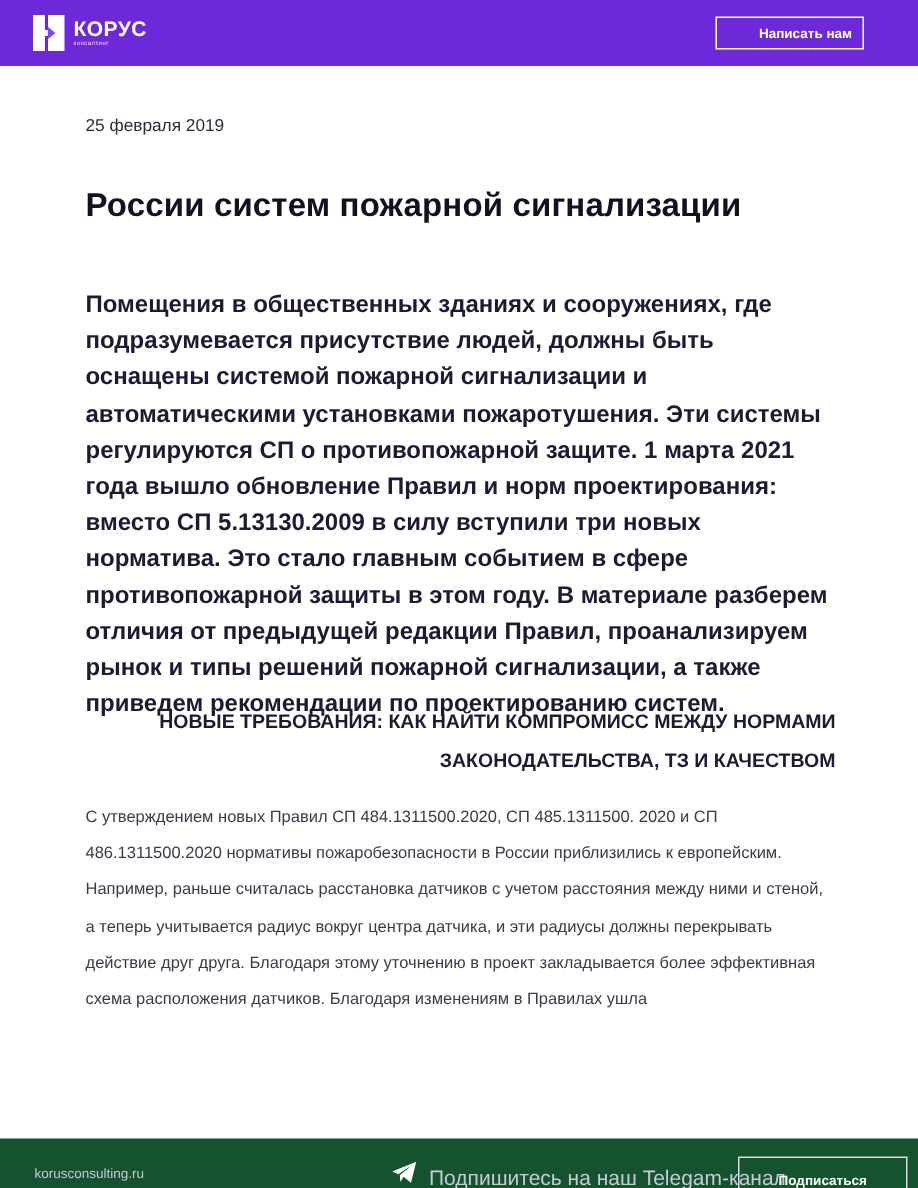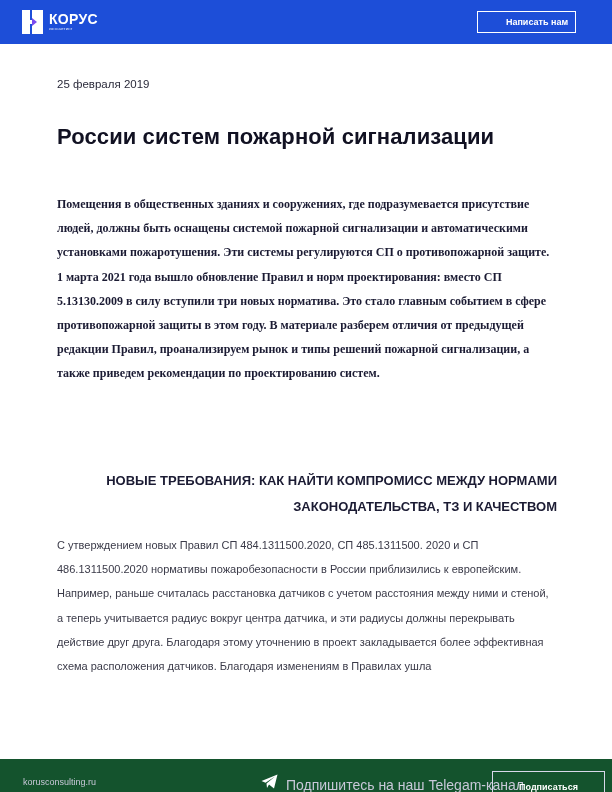--- a/index.html
+++ b/index.html
@@ -1,21 +1,21 @@
 <!DOCTYPE html>
 <html><head>
   <meta charset="utf-8">
   <style>
     * { margin: 0; padding: 0; box-sizing: border-box; }
     html, body { width: 612px; height: 792px; background: #ffffff; overflow: hidden; }
     body { font-family: "Liberation Sans", "DejaVu Sans", sans-serif; color: #1b1b2f; position: relative; }
 
     .header {
       position: absolute; left: 0; top: 0; width: 612px; height: 44px;
-      background: #1d4ed8;
+      background: #6d28d9;
     }
     .logo { position: absolute; left: 22px; top: 10px; height: 24px; display: flex; align-items: center; }
     .logo-mark { width: 21px; height: 24px; position: relative; }
     .logo-mark .l { position: absolute; left: 0; top: 0; width: 8px; height: 24px; background: #fff; }
     .logo-mark .r { position: absolute; left: 10px; top: 0; width: 11px; height: 24px; background: #fff; }
     .logo-mark .notch { position: absolute; left: 10px; top: 8px; width: 0; height: 0;
       border-top: 4px solid transparent; border-bottom: 4px solid transparent; border-left: 5px solid #7a4af0; }
     .logo-mark .notch2 { position: absolute; left: 8px; top: 10px; width: 3px; height: 4px; background: #fff; }
     .logo-text { margin-left: 6px; display: flex; flex-direction: column; color: #fff; }
     .logo-name { font-size: 14px; font-weight: bold; letter-spacing: 0.3px; line-height: 14px; }
@@ -25,21 +25,21 @@
       position: absolute; left: 477px; top: 11px; width: 99px; height: 22px;
       border: 1px solid #ffffff; color: #fff; background: transparent;
       font-size: 9px; font-weight: bold; display: flex; align-items: center; justify-content: center; padding-left: 21px;
     }
 
     .date { position: absolute; left: 57px; top: 78px; font-size: 11.5px; color: #2a2a3a; }
     .title { position: absolute; left: 57px; top: 124px; font-size: 22px; font-weight: bold; color: #111122; letter-spacing: 0.1px; }
 
     .lead {
       position: absolute; left: 57px; top: 192px; width: 495px;
-      font-size: 12px; font-weight: bold; line-height: 24.2px; color: #1b1b33; font-family: Liberation Serif, serif;
+      font-size: 16px; font-weight: bold; line-height: 24.2px; color: #1b1b33;
     }
     .section-title {
       position: absolute; left: 57px; top: 468px; width: 500px;
       font-size: 13px; font-weight: bold; line-height: 26px; color: #1b1b33; text-transform: uppercase; text-align: right;
     }
     .body-text {
       position: absolute; left: 57px; top: 533px; width: 500px;
       font-size: 11px; line-height: 24.2px; color: #3a3a48;
     }
 

